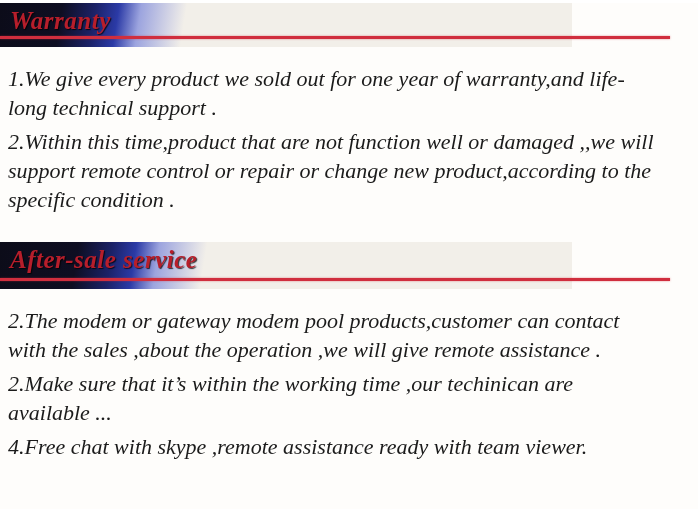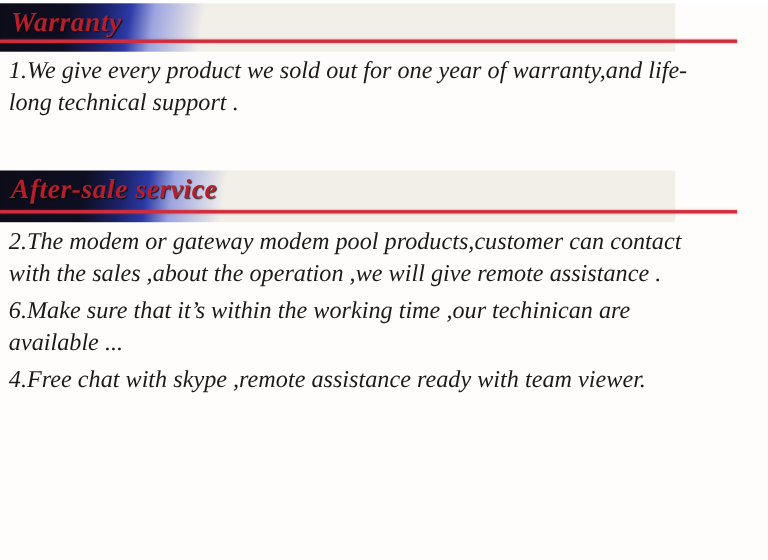--- a/index.html
+++ b/index.html
@@ -23,21 +23,20 @@
     width: 572px;
     height: 44px;
     background:
       linear-gradient(99deg,
         #0c0c19 0px,
         #0e0e22 62px,
         #1b2268 95px,
         #2b3aa6 115px,
         #8announce 0) no-repeat,
       #f2efe9;
-    padding-left: 42px;
   }
   
   .banner {
     background:
       linear-gradient(99deg,
         #0c0c19 0px,
         #0e0e22 62px,
         #1b2268 95px,
         #2b3aa6 118px,
         rgba(141,151,221,0.85) 140px,
@@ -71,27 +70,27 @@
   .banner-rule {
     position: absolute;
     left: 0;
     bottom: 8px;
     width: 670px;
     height: 3px;
     background: #d02e3e;
     box-shadow: 0 0 2px rgba(208,46,62,0.6);
   }
   #banner-warranty { margin-top: 3px; }
-  #banner-aftersale { margin-top: 48px; }
+  #banner-aftersale { margin-top: 28px; }
 
   
   .section-body {
     width: 648px;
     margin-left: 8px;
-    margin-top: 2px;
+    margin-top: 17px;
     color: #1b1b1b;
     font-style: italic;
     font-size: 22px;
     line-height: 29px;
   }
   .section-body p {
     margin: 0 0 5px 0;
   }
 </style>
 </head>
@@ -99,26 +98,27 @@
 
 <div class="page">
 
   <div class="banner" id="banner-warranty">
     <span class="banner-title">Warranty</span>
     <span class="banner-rule"></span>
   </div>
 
   <div class="section-body">
       <p>1.We give every product we sold out for one year of warranty,and life-long technical support .</p>
+      <p>2.Within this time,product that are not function well or damaged ,,we will support remote control or repair or change new product,according to the specific condition .</p>
     </div>
 
   <div class="banner second" id="banner-aftersale">
     <span class="banner-title">After-sale service</span>
     <span class="banner-rule"></span>
   </div>
 
   <div class="section-body">
       <p>2.The modem or gateway modem pool products,customer can contact with the sales ,about the operation ,we will give remote assistance .</p>
-      <p>6.Make sure that it’s within the working time ,our techinican are available ...</p>
+      <p>2.Make sure that it’s within the working time ,our techinican are available ...</p>
       <p>4.Free chat with skype ,remote assistance ready with team viewer.</p>
     </div>
 
 </div>
 
 </body></html>

